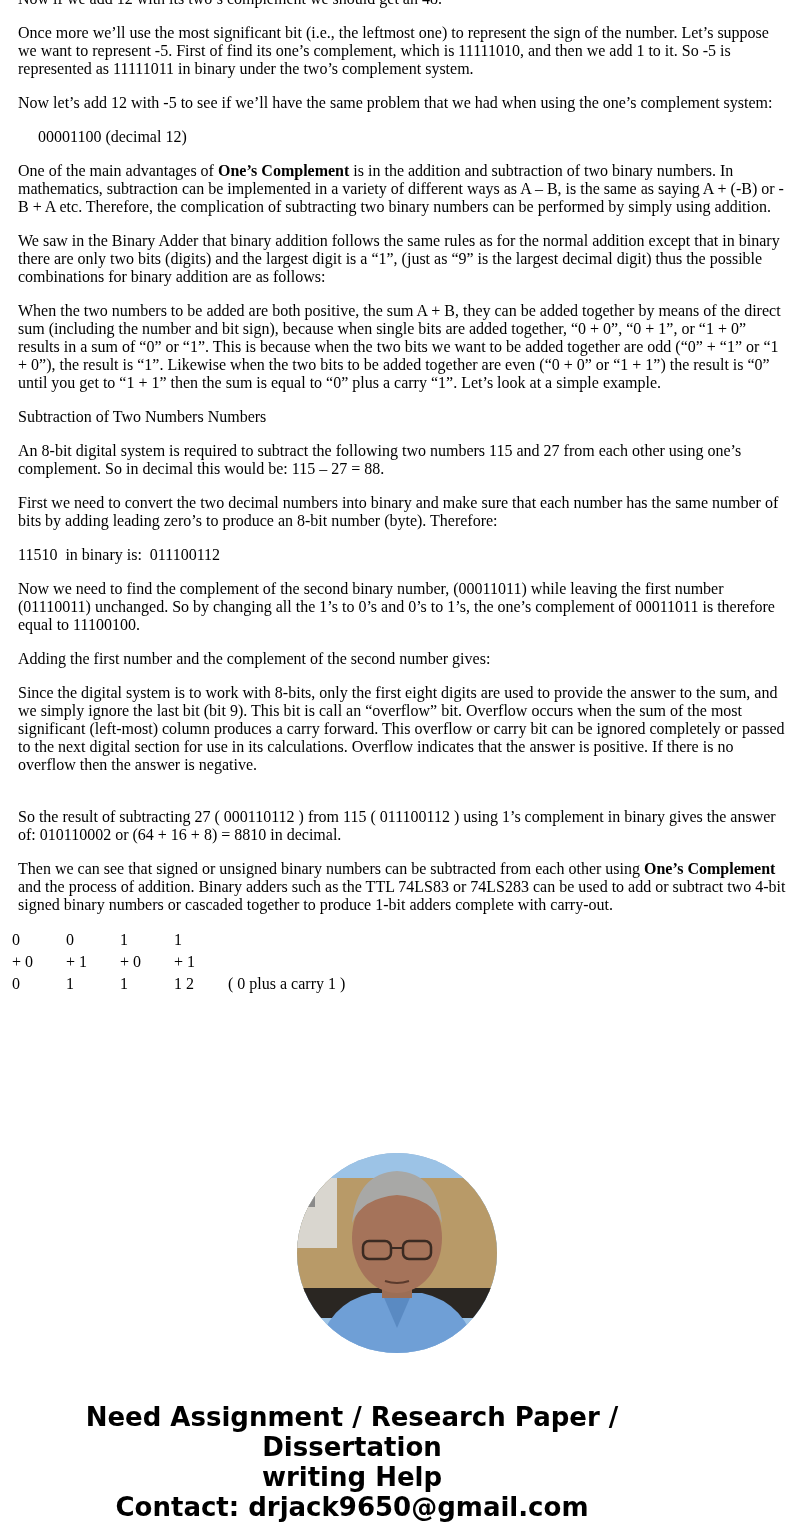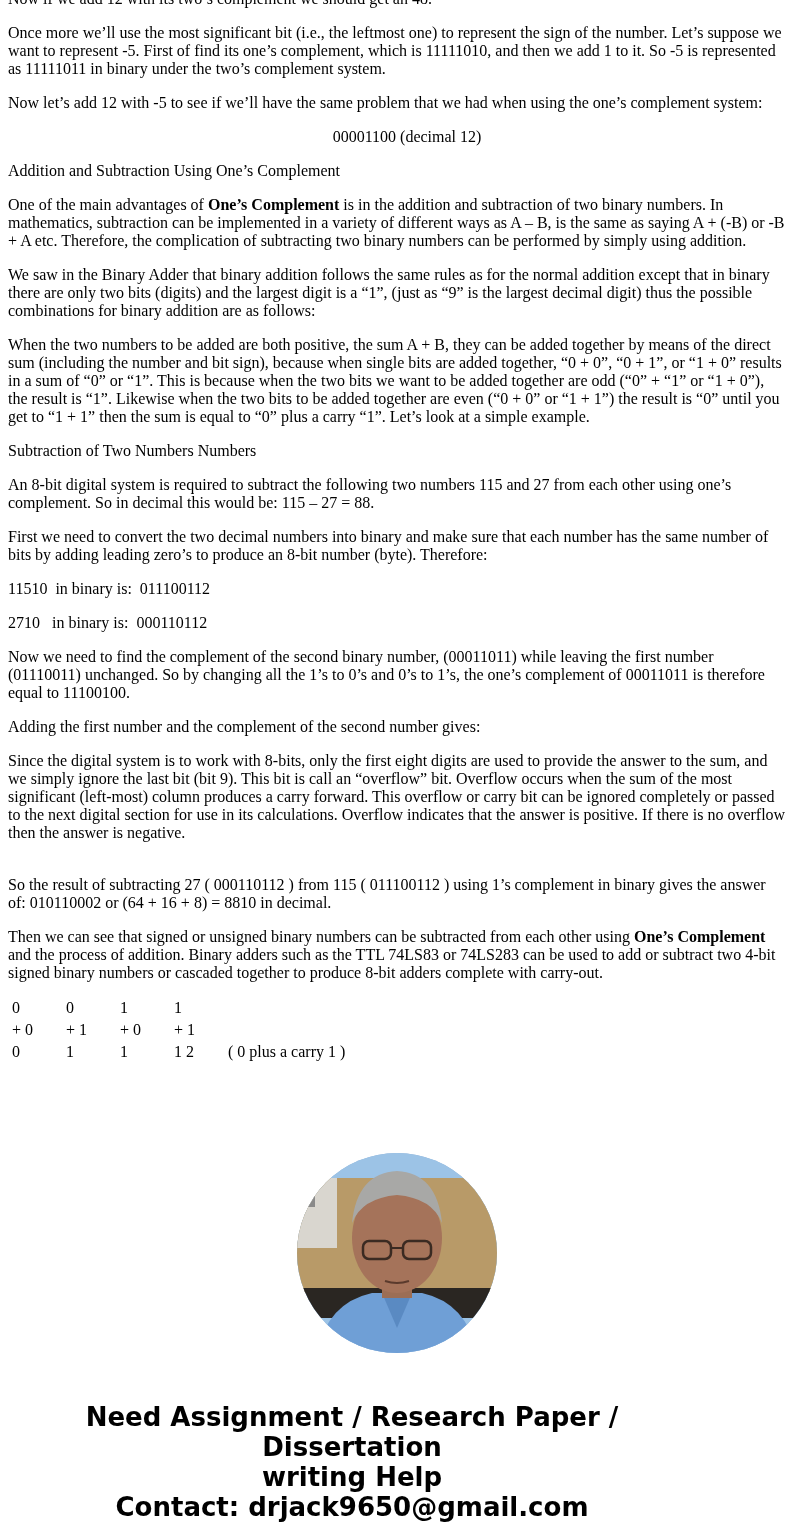--- a/index.html
+++ b/index.html
@@ -7,22 +7,22 @@
       width: 794px;
       height: 1523px;
       overflow: hidden;
       position: relative;
       font-family: "Liberation Serif", "DejaVu Serif", serif;
       font-size: 16px;
       line-height: 18px;
       color: #000000;
     }
     .content { position: absolute; left: 8px; top: -10px; width: 778px; }
-    p { margin: 0 0 16px 0; }
-    .indent { padding-left: 20px; text-align: center; }
+    p { margin: 0 0 16px 10px; }
+    .indent { padding-left: 20px; }
     b { font-weight: bold; }
     .gap { height: 18px; }
     table.adds { border-collapse: separate; border-spacing: 2px; margin-top: -2px; margin-left: 1px; }
     table.adds td { padding: 1px 1px; height: 18px; vertical-align: top; }
     table.adds td.c { width: 50px; }
     .avatar {
       position: absolute;
       left: 297px; top: 1153px;
       width: 200px; height: 200px;
       border-radius: 50%;
@@ -42,35 +42,33 @@
     }
   </style>
 </head>
 <body>
 
 <div class="content">
   <p>Now if we add 12 with its two’s complement we should get an 48.</p>
   <p>Once more we’ll use the most significant bit (i.e., the leftmost one) to represent the sign of the number. Let’s suppose we want to represent -5. First of find its one’s complement, which is 11111010, and then we add 1 to it. So -5 is represented as 11111011 in binary under the two’s complement system.</p>
   <p>Now let’s add 12 with -5 to see if we’ll have the same problem that we had when using the one’s complement system:</p>
   <p class="indent">00001100 (decimal 12)</p>
-  <p>Addition and Subtraction Using One’s Complement</p>
   <p><span>One of the main advantages of </span><b>One’s Complement</b><span> is in the addition and subtraction of two binary numbers. In mathematics, subtraction can be implemented in a variety of different ways as A – B, is the same as saying A + (-B) or -B + A etc. Therefore, the complication of subtracting two binary numbers can be performed by simply using addition.</span></p>
   <p>We saw in the Binary Adder that binary addition follows the same rules as for the normal addition except that in binary there are only two bits (digits) and the largest digit is a “1”, (just as “9” is the largest decimal digit) thus the possible combinations for binary addition are as follows:</p>
   <p>When the two numbers to be added are both positive, the sum A + B, they can be added together by means of the direct sum (including the number and bit sign), because when single bits are added together, “0 + 0”, “0 + 1”, or “1 + 0” results in a sum of “0” or “1”. This is because when the two bits we want to be added together are odd (“0” + “1” or “1 + 0”), the result is “1”. Likewise when the two bits to be added together are even (“0 + 0” or “1 + 1”) the result is “0” until you get to “1 + 1” then the sum is equal to “0” plus a carry “1”. Let’s look at a simple example.</p>
   <p>Subtraction of Two Numbers Numbers</p>
   <p>An 8-bit digital system is required to subtract the following two numbers 115 and 27 from each other using one’s complement. So in decimal this would be: 115 – 27 = 88.</p>
   <p>First we need to convert the two decimal numbers into binary and make sure that each number has the same number of bits by adding leading zero’s to produce an 8-bit number (byte). Therefore:</p>
   <p style="white-space:pre;">11510  in binary is:  011100112</p>
-  <p style="white-space:pre;">2710   in binary is:  000110112</p>
   <p>Now we need to find the complement of the second binary number, (00011011) while leaving the first number (01110011) unchanged. So by changing all the 1’s to 0’s and 0’s to 1’s, the one’s complement of 00011011 is therefore equal to 11100100.</p>
   <p>Adding the first number and the complement of the second number gives:</p>
   <p>Since the digital system is to work with 8-bits, only the first eight digits are used to provide the answer to the sum, and we simply ignore the last bit (bit 9). This bit is call an “overflow” bit. Overflow occurs when the sum of the most significant (left-most) column produces a carry forward. This overflow or carry bit can be ignored completely or passed to the next digital section for use in its calculations. Overflow indicates that the answer is positive. If there is no overflow then the answer is negative.</p>
   <div class="gap"></div>
   <p>So the result of subtracting 27 ( 000110112 ) from 115 ( 011100112 ) using 1’s complement in binary gives the answer of: 010110002 or (64 + 16 + 8) = 8810 in decimal.</p>
-  <p><span>Then we can see that signed or unsigned binary numbers can be subtracted from each other using </span><b>One’s Complement</b><span> and the process of addition. Binary adders such as the TTL 74LS83 or 74LS283 can be used to add or subtract two 4-bit signed binary numbers or cascaded together to produce 8-bit adders complete with carry-out.</span></p>
+  <p><span>Then we can see that signed or unsigned binary numbers can be subtracted from each other using </span><b>One’s Complement</b><span> and the process of addition. Binary adders such as the TTL 74LS83 or 74LS283 can be used to add or subtract two 4-bit signed binary numbers or cascaded together to produce 1-bit adders complete with carry-out.</span></p>
 
   <table class="adds">
     <tbody>
         <tr>
       <td class="c">0</td>
       <td class="c">0</td>
       <td class="c">1</td>
       <td class="c">1</td>
       <td></td>
     </tr>

